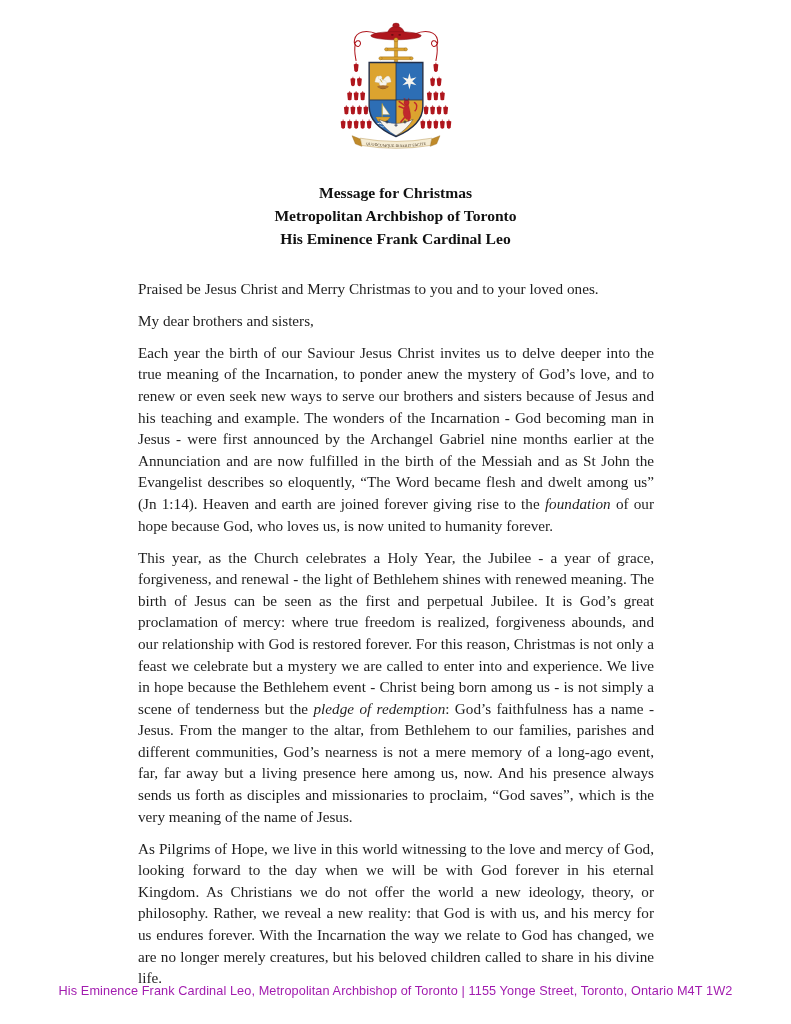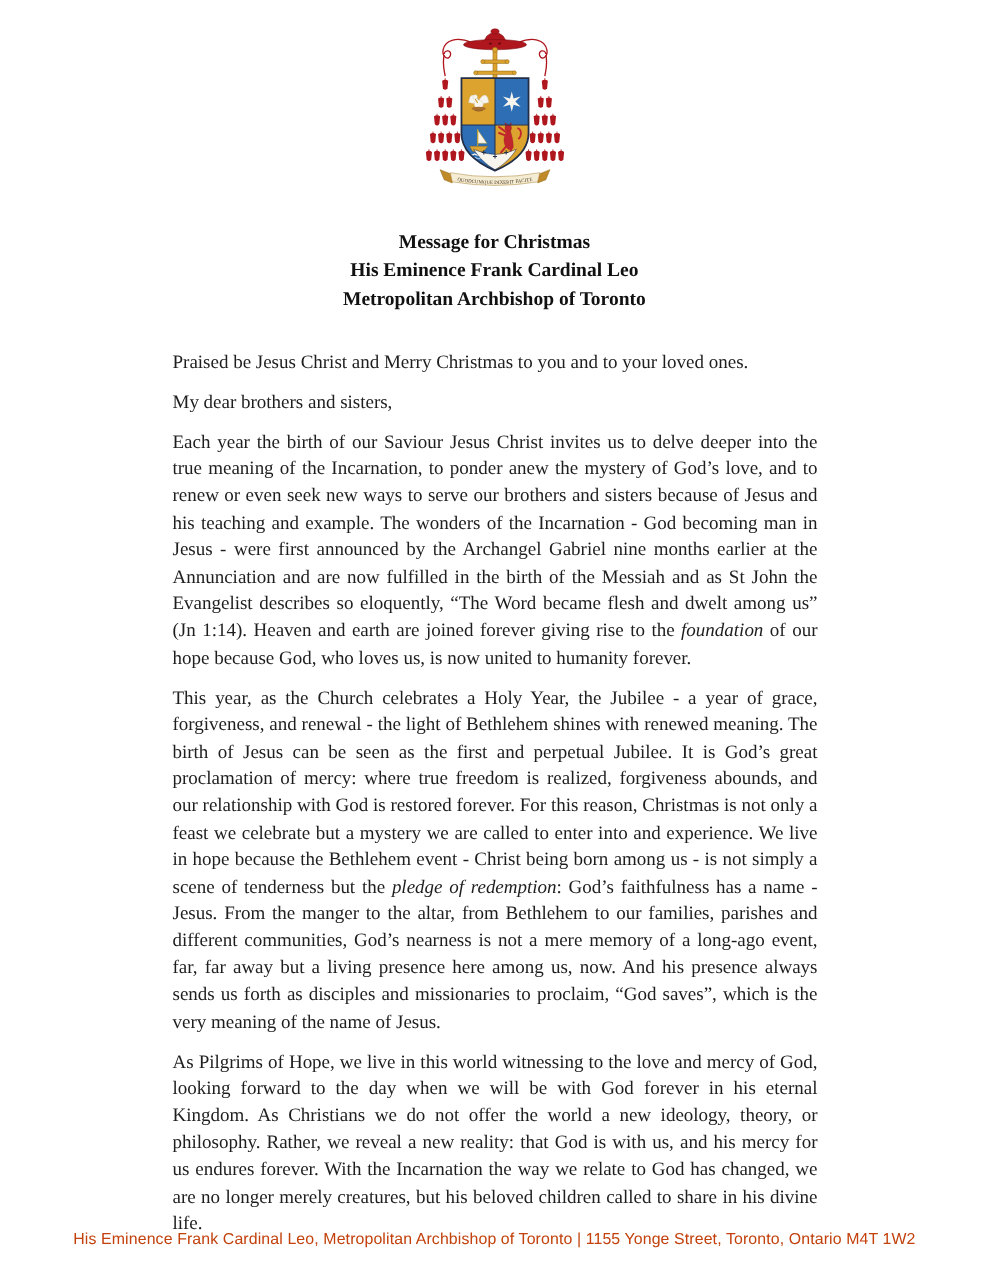--- a/index.html
+++ b/index.html
@@ -181,29 +181,29 @@
         <path id="mottoPath" d="M70,313 Q150,327 230,313" fill="none"></path>
         <text font-size="9.5" fill="#43301a" font-family="Liberation Serif, serif" letter-spacing="0.2">
           <textPath href="#mottoPath" startOffset="50%" text-anchor="middle">QUODCUMQUE DIXERIT FACITE</textPath>
         </text>
       </g>
     </svg>
   </div>
 
   <div class="heading">
       <div class="heading-line">Message for Christmas</div>
+      <div class="heading-line">Metropolitan Archbishop of Toronto</div>
       <div class="heading-line">His Eminence Frank Cardinal Leo</div>
-      <div class="heading-line">Metropolitan Archbishop of Toronto</div>
     </div>
 
   <div class="letter-body">
       <p><span>Praised be Jesus Christ and Merry Christmas to you and to your loved ones.</span></p>
       <p><span>My dear brothers and sisters,</span></p>
       <p class="justify"><span>Each year the birth of our Saviour Jesus Christ invites us to delve deeper into the true meaning of the Incarnation, to ponder anew the mystery of God’s love, and to renew or even seek new ways to serve our brothers and sisters because of Jesus and his teaching and example. The wonders of the Incarnation - God becoming man in Jesus - were first announced by the Archangel Gabriel nine months earlier at the Annunciation and are now fulfilled in the birth of the Messiah and as St John the Evangelist describes so eloquently, “The Word became flesh and dwelt among us” (Jn 1:14). Heaven and earth are joined forever giving rise to the </span><span class="italic">foundation</span><span> of our </span><span class="bold">hope</span><span> because God, who loves us, is now united to humanity forever.</span></p>
       <p class="justify"><span>This year, as the Church celebrates a Holy Year, the Jubilee - a year of grace, forgiveness, and renewal - the light of Bethlehem shines with renewed meaning. The birth of Jesus can be seen as the first and perpetual Jubilee. It is God’s great proclamation of mercy: where true freedom is realized, forgiveness abounds, and our relationship with God is restored forever. For this reason, Christmas is not only a </span><span class="underline">feast</span><span> we celebrate but a </span><span class="underline">mystery</span><span> we are called to enter into and experience. We live in hope because the Bethlehem event - Christ being born among us - is not simply a scene of tenderness but the </span><span class="italic">pledge of redemption</span><span>: God’s faithfulness has a name - Jesus. From the manger to the altar, from Bethlehem to our families, parishes and different communities, God’s nearness is not a mere memory of a long-ago event, far, far away but a living presence here among us, now. And his presence always sends us forth as disciples and missionaries to proclaim, “God saves”, which is the very meaning of the name of Jesus.</span></p>
       <p class="justify"><span>As Pilgrims of Hope, we live in this world witnessing to the love and mercy of God, looking forward to the day when we will be with God forever in his eternal Kingdom. As Christians we do not offer the world a new ideology, theory, or philosophy. Rather, we reveal a new reality: </span><span class="bold">that God is with us, and his mercy for us endures forever</span><span>. With the Incarnation the way we relate to God has changed, we are no longer merely creatures, but his beloved children called to share in his divine life.</span></p>
     </div>
 
-  <div class="page-footer" style="color: #c2410c;">
+  <div class="page-footer" style="color: #a21caf;">
     <span>His Eminence Frank Cardinal Leo, Metropolitan Archbishop of Toronto | 1155 Yonge Street, Toronto, Ontario M4T 1W2</span>
   </div>
 
 </div>
 
 </body></html>

